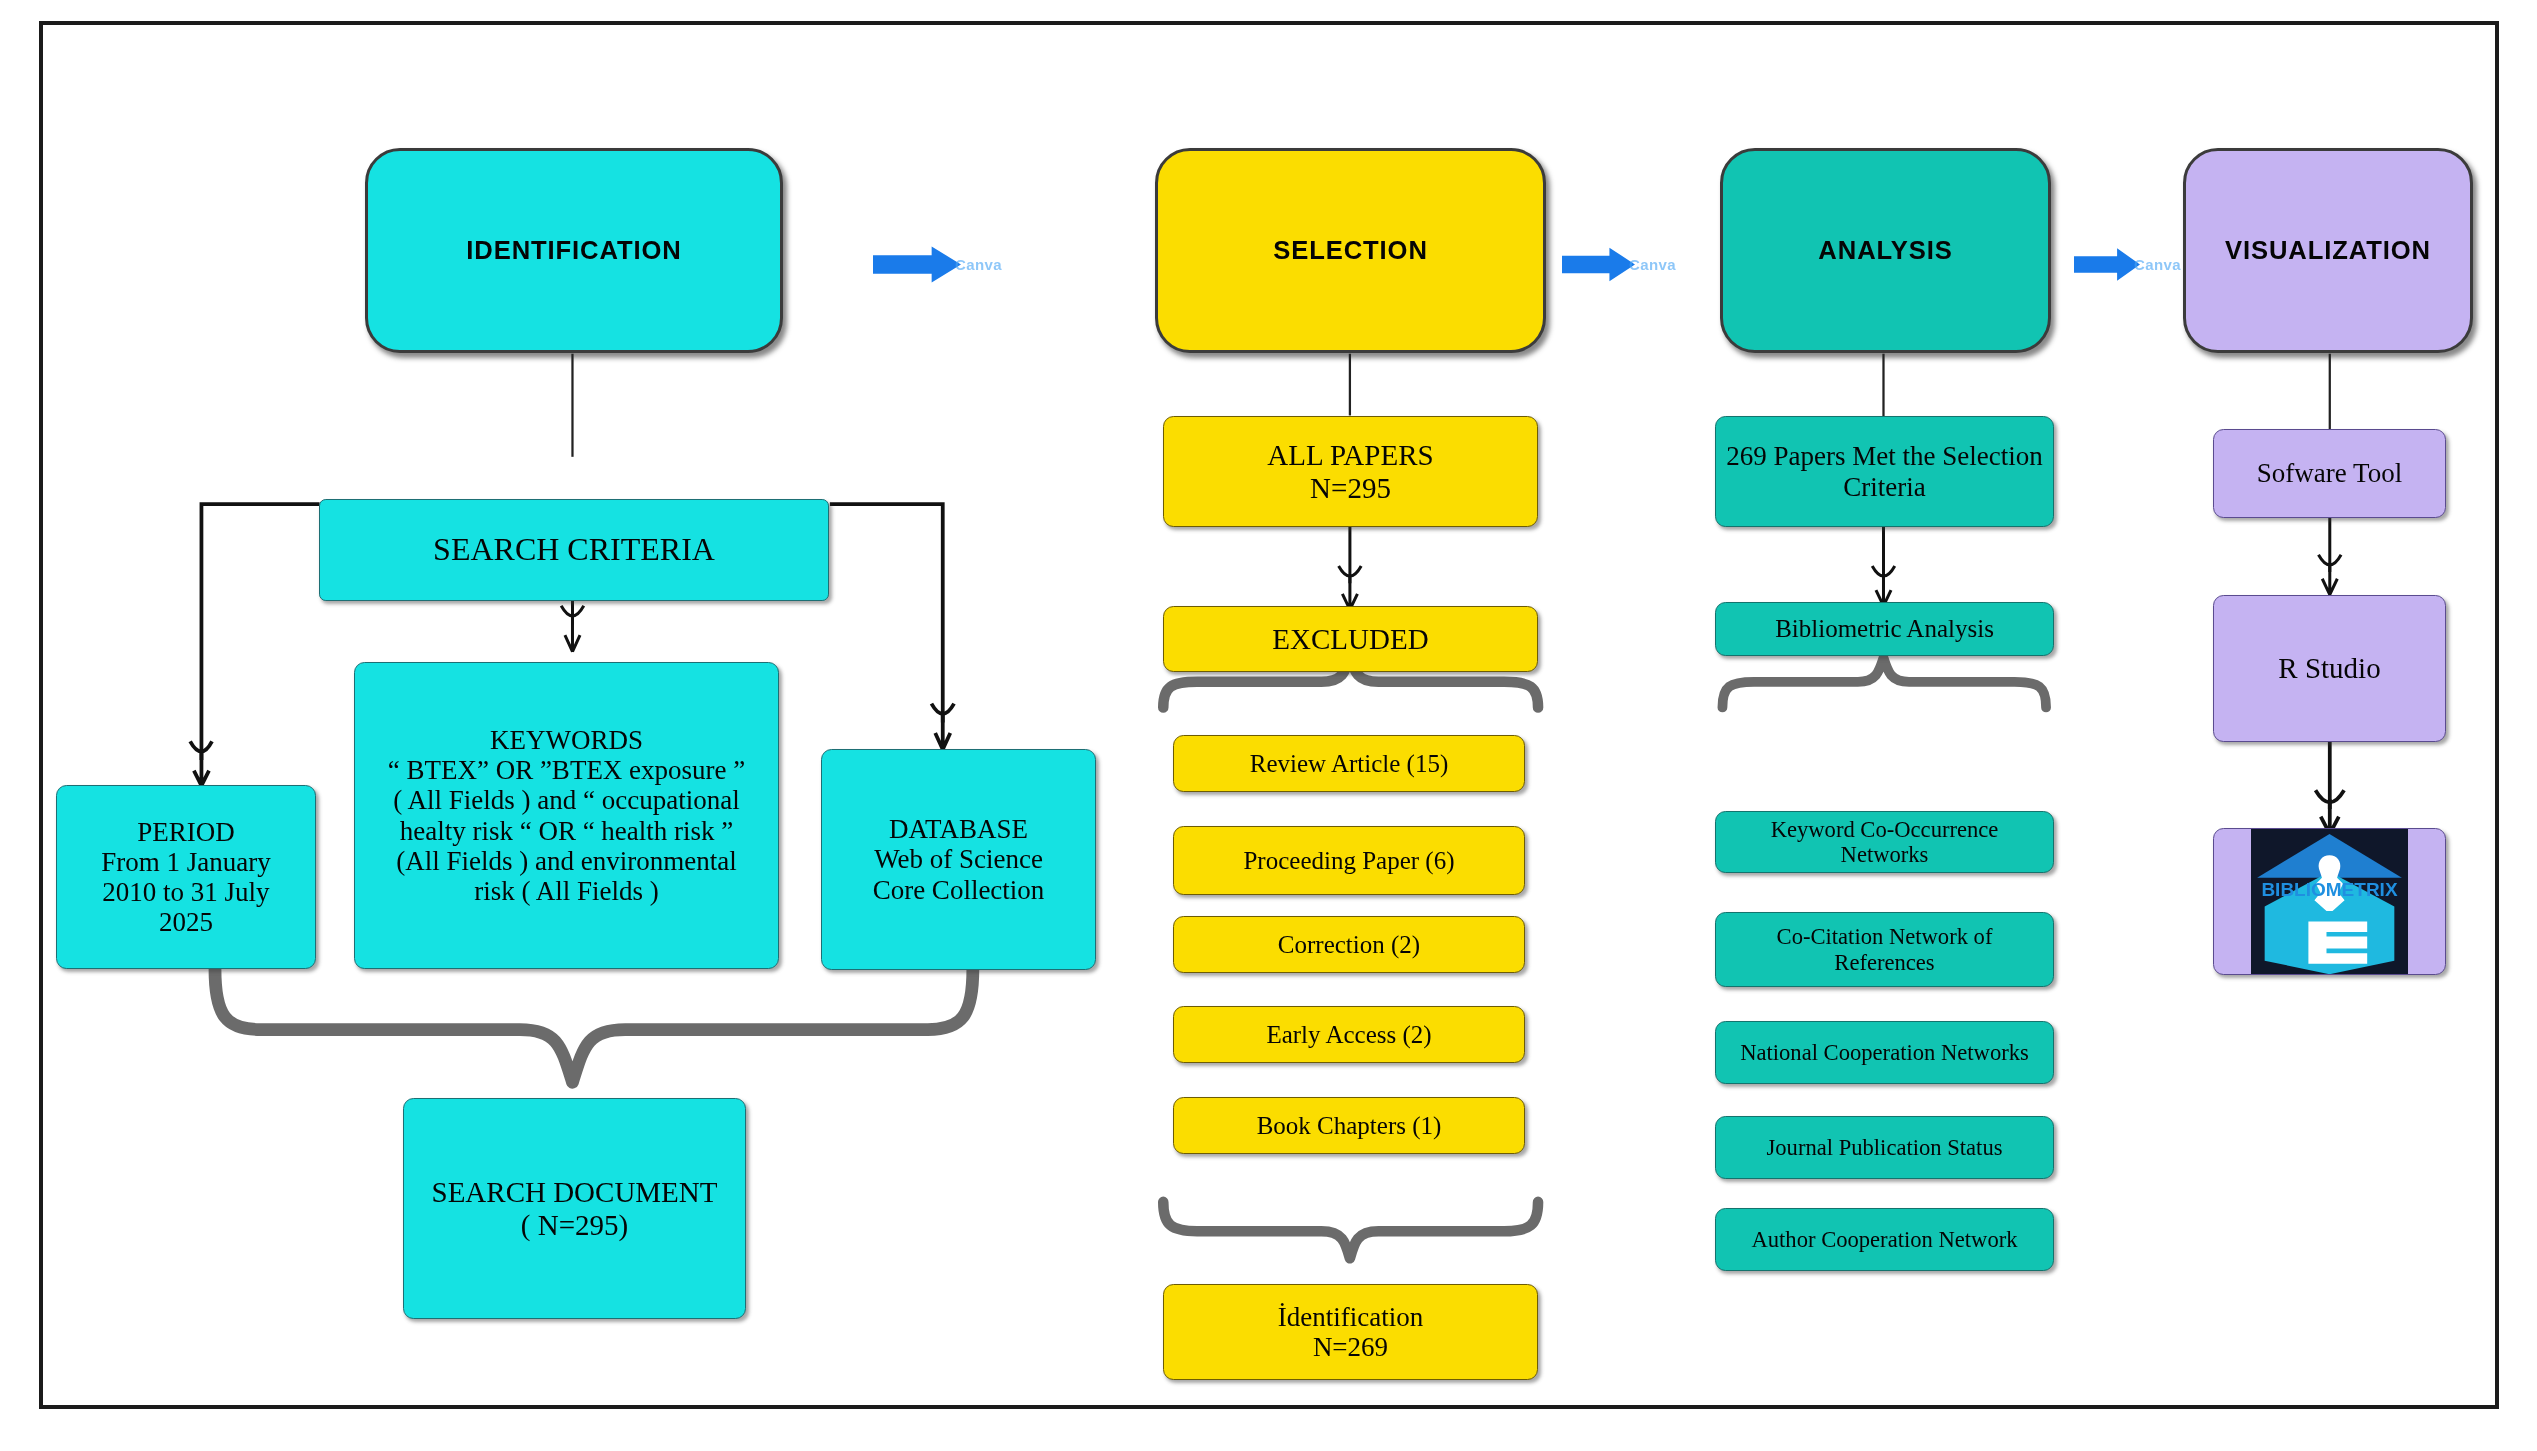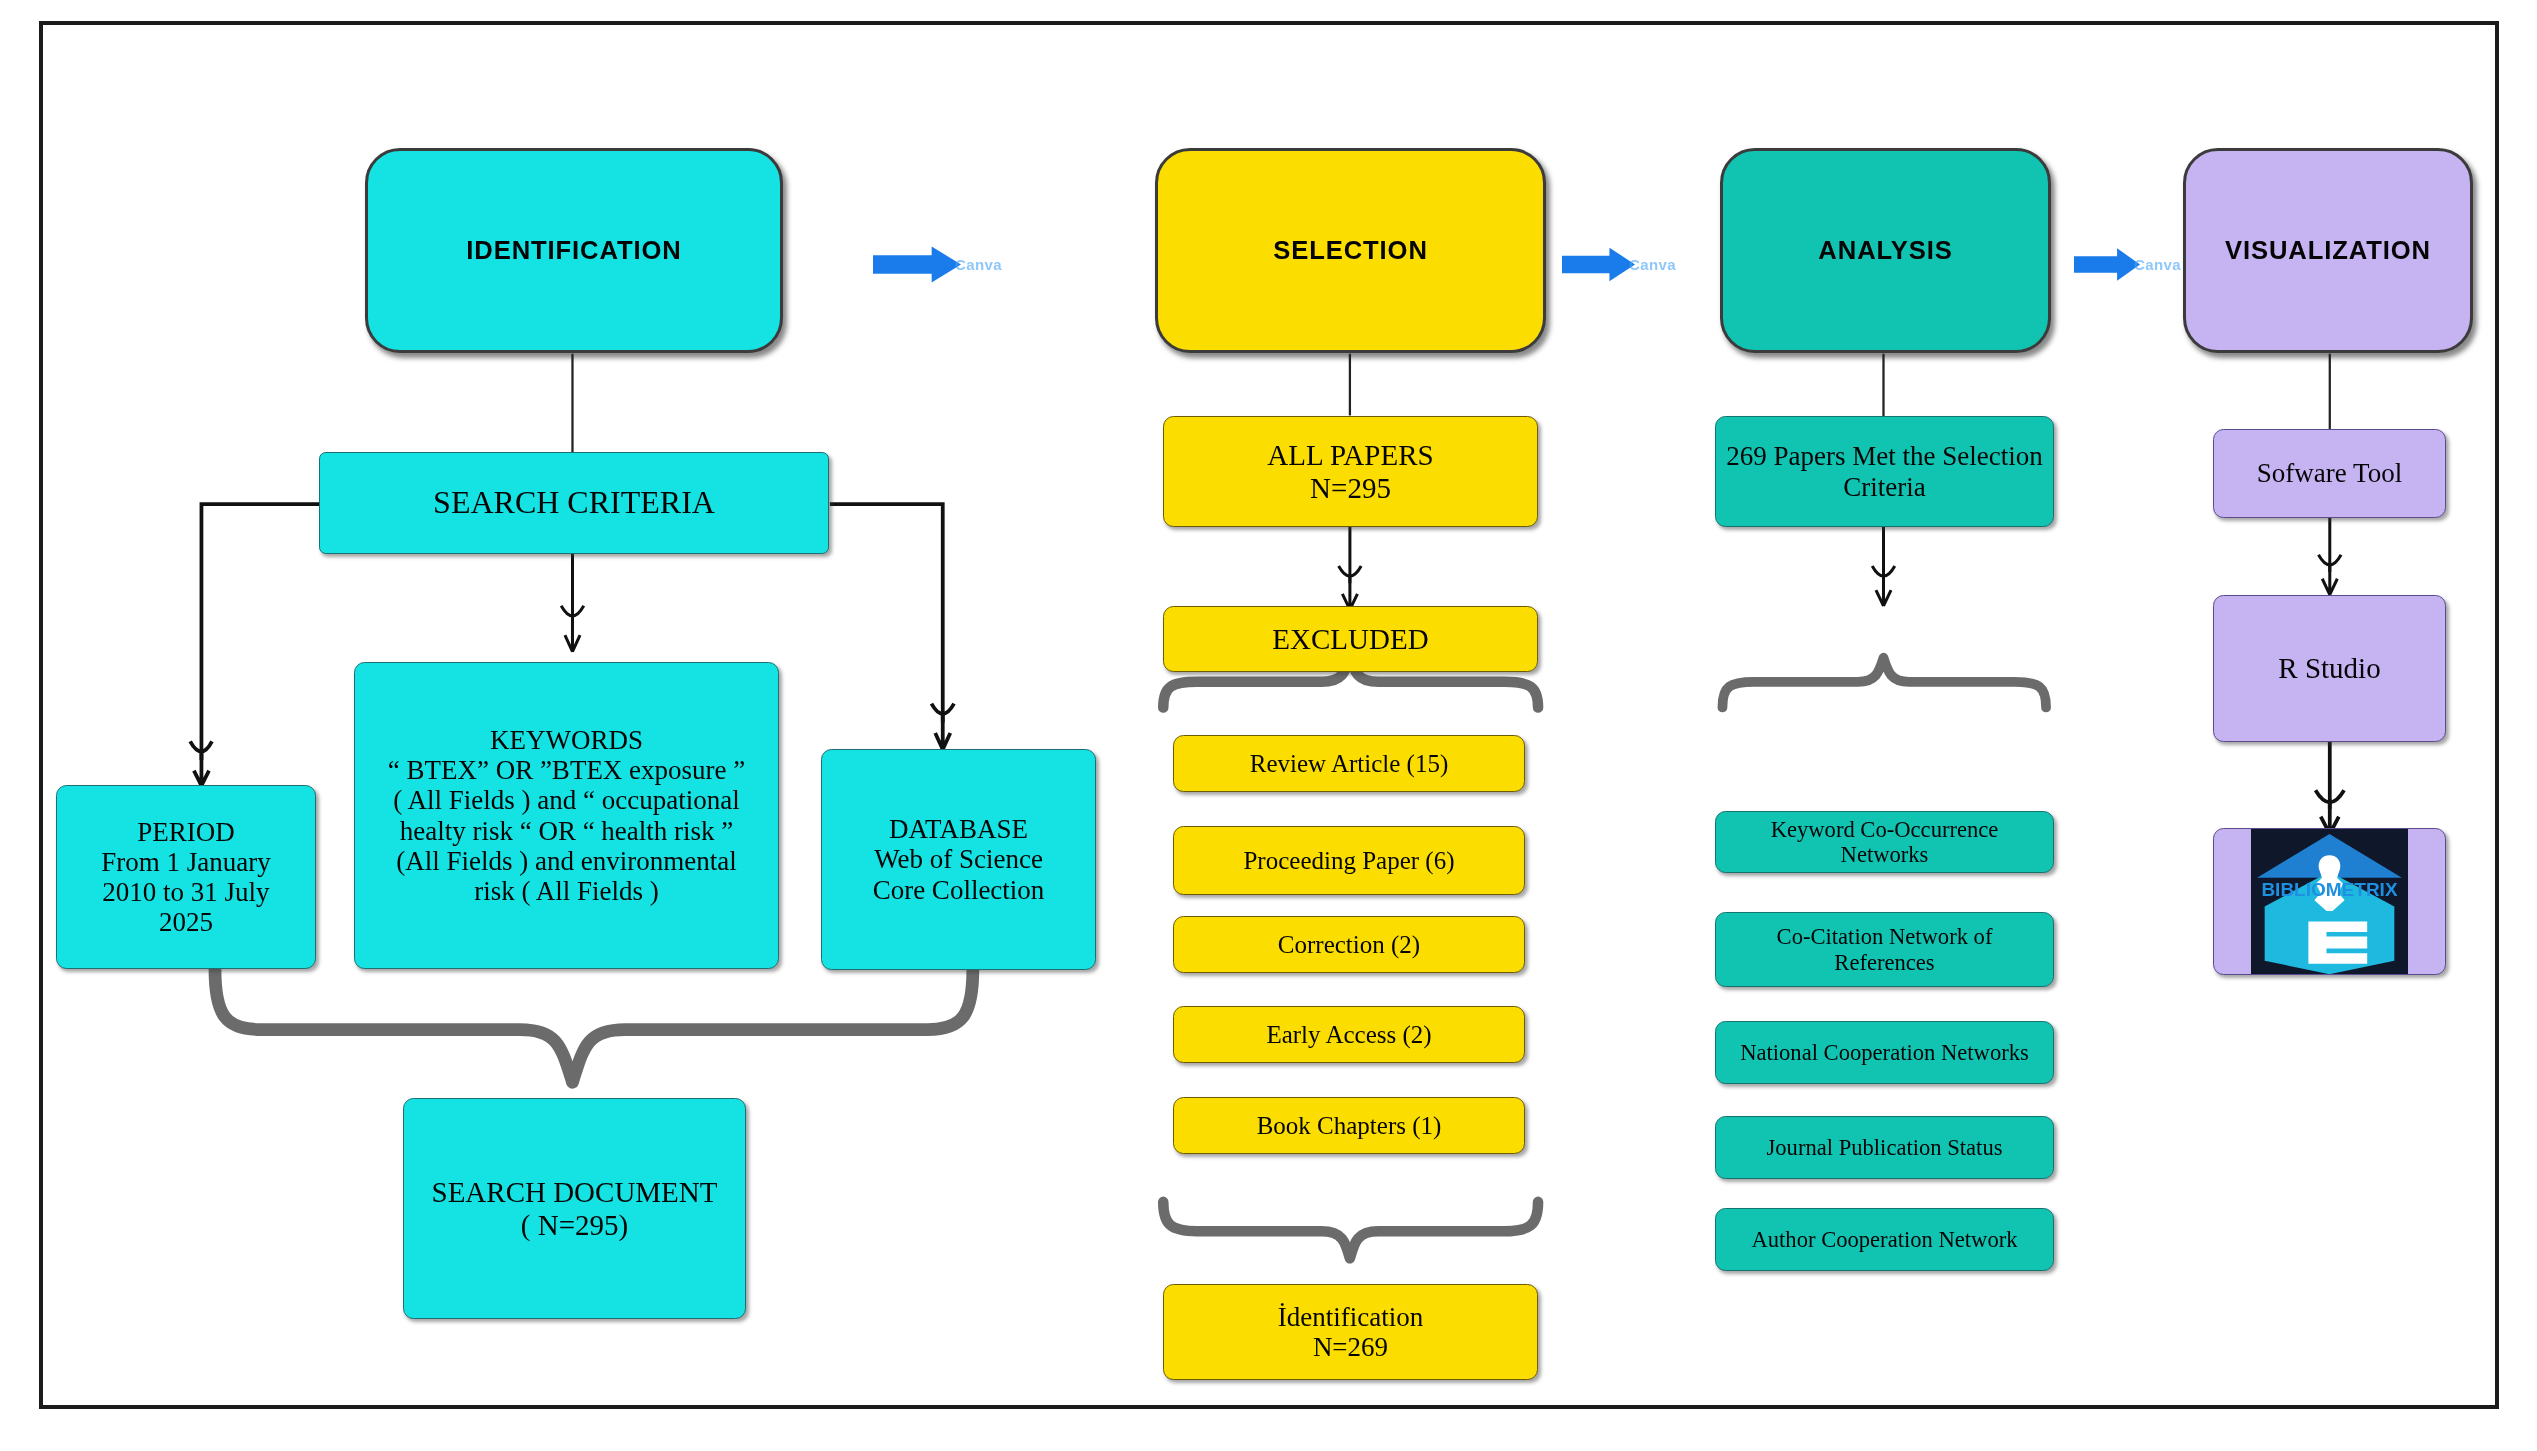--- a/index.html
+++ b/index.html
@@ -47,21 +47,21 @@
   .box{
     border-radius:10.5px;
     border:1.5px solid #2a2a2a;
     box-shadow:2.3px 3px 3.8px rgba(60,60,60,.45);
   }
   .box.cyan{border-color:#1d6f74;}
   .box.yellow{border-color:#6d5c04;}
   .box.teal{border-color:#14736d;}
   .box.purple{border-color:#5a4b8f;}
 
-  .sq{border-radius:6.8px;}
+  .sq{border-radius:6.8px;margin-top:47px;}
   .f22{font-size:22.6px;}
   .f24{font-size:25px;}
   .f26{font-size:27px;}
   .f28{font-size:29px;}
   .f30{font-size:32px;}
 
   .blue-arrow{
     position:absolute;
     display:flex;align-items:center;justify-content:center;
   }
@@ -264,20 +264,23 @@
   <div class="node box yellow f26" style="left:1163px;top:1284px;width:375px;height:96px;flex-direction:column;">
     <span>İdentification</span>
     <span>N=269</span>
   </div>
 
   <div class="node box teal f26" style="left:1715px;top:416px;width:339px;height:111px;flex-direction:column;">
     <span>269 Papers Met the Selection</span>
     <span>Criteria</span>
   </div>
 
+  <div class="node box teal f24" style="left:1715px;top:602px;width:339px;height:54px;">
+    <span>Bibliometric Analysis</span>
+  </div>
 
 
   <div class="node box teal f22" style="left:1715px;top:811px;width:339px;height:62px;flex-direction:column;">
     <span>Keyword Co-Occurrence</span>
     <span>Networks</span>
   </div>
 
   <div class="node box teal f22" style="left:1715px;top:912px;width:339px;height:75px;flex-direction:column;">
     <span>Co-Citation Network of</span>
     <span>References</span>

